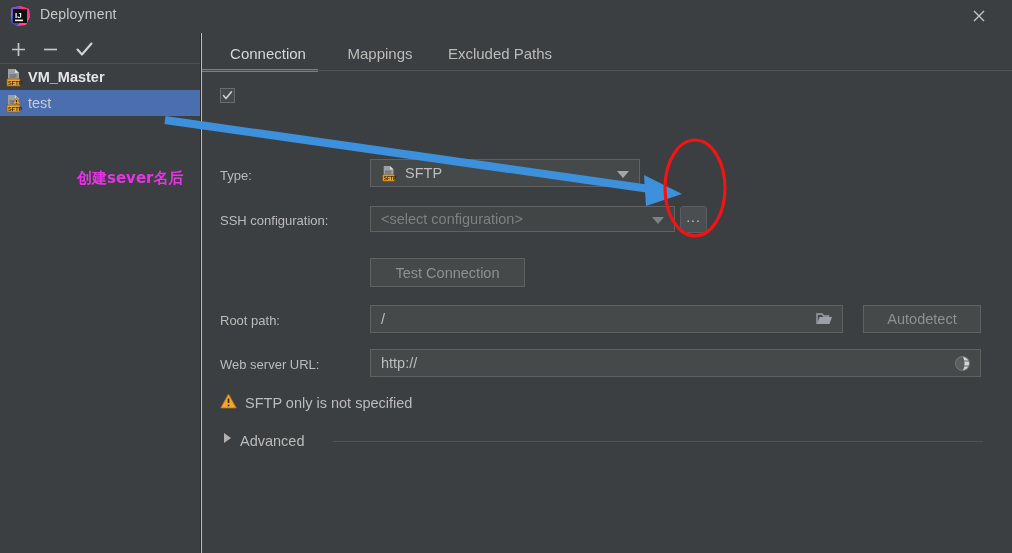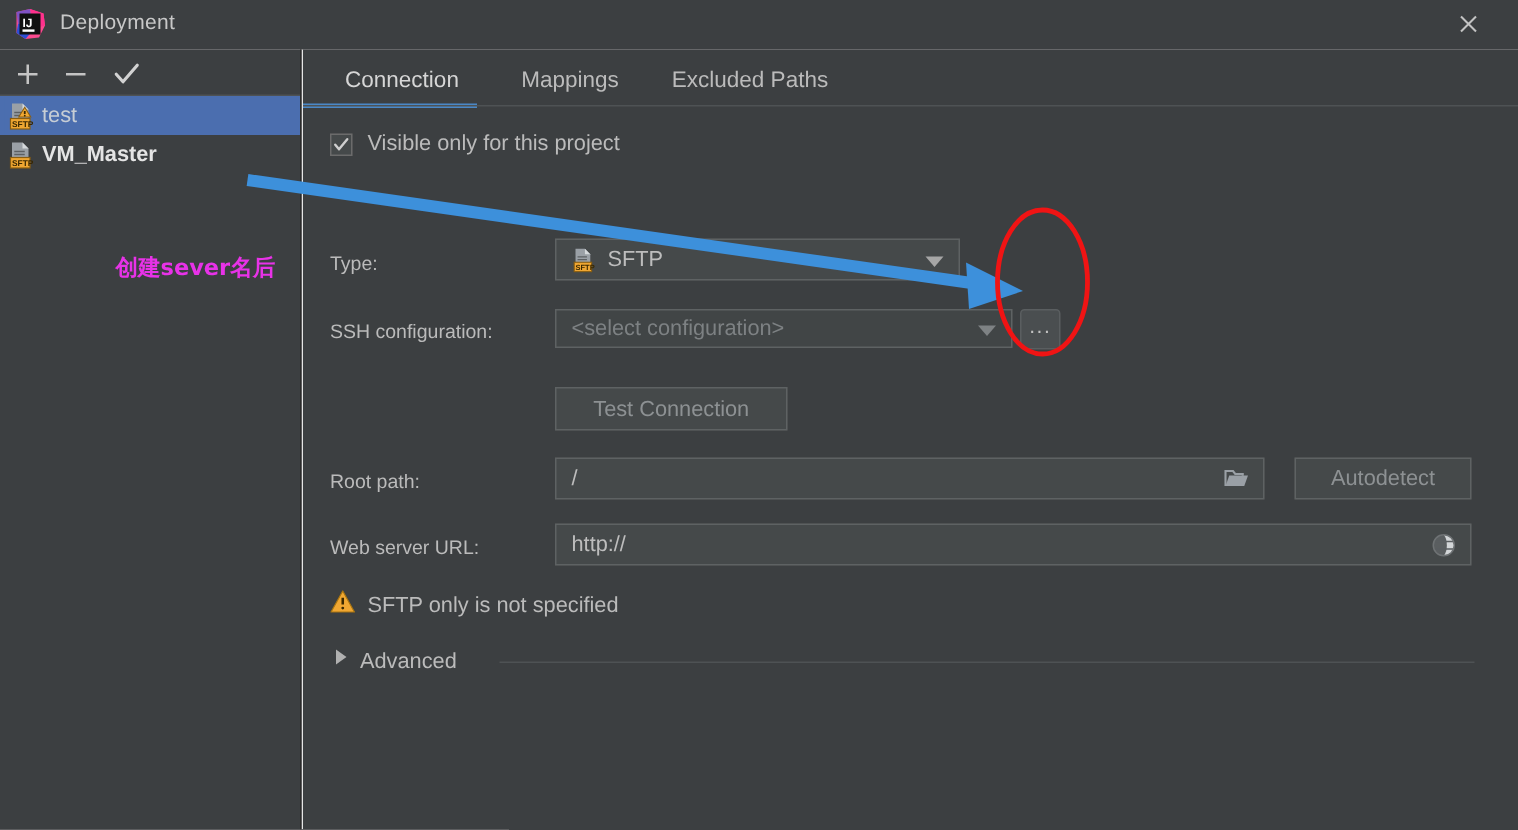--- a/index.html
+++ b/index.html
@@ -5,21 +5,21 @@
   * { box-sizing: border-box; margin: 0; padding: 0; }
   html, body {
     width: 1012px; height: 553px;
     background: #3c3f41;
     font-family: "Liberation Sans", sans-serif;
     overflow: hidden;
   }
   #root {
     position: relative;
     width: 1012px; height: 553px;
-    background: #e5e5e5;
+    background: #7dd3fc;
     color: #bbbbbb;
   }
 
   
   .titlebar {
     position: absolute; left: 0; top: 0; width: 1012px; height: 33px;
     background: #3c3f41;
     display: flex; align-items: center;
   }
   .ij-logo {
@@ -230,51 +230,51 @@
         </svg>
       </div>
       <div class="tb-btn tb-chk">
         <svg width="19" height="19" viewBox="0 0 19 19">
           <path d="M2.5 9.5 L7 14.5 L16.5 3.5" stroke="#d2d2d2" stroke-width="2.1" fill="none" stroke-linecap="round" stroke-linejoin="round"></path>
         </svg>
       </div>
     </div>
 
     <div class="srv-list">
+
+      <div class="srv-item bold">
+        <span class="sftp-icon">
+          <svg width="19" height="19" viewBox="0 0 19 19">
+            <path d="M3 1 h7 l4 4 v7 h-11 z" fill="#9aa0a6"></path>
+            <path d="M10 1 v4 h4 z" fill="#d5d9dc"></path>
+            <path d="M4.5 7 h7 M4.5 9 h7" stroke="#5c6063" stroke-width="1"></path>
+            <rect x="2" y="11" width="13" height="7" fill="#f0a732" stroke="#8a5e10" stroke-width="0.8"></rect>
+            <text x="3" y="16.6" font-family="'Liberation Sans',sans-serif" font-size="5.6" font-weight="bold" fill="#3a2800">SFTP</text>
+          </svg>
+        </span>
+        <span class="label">VM_Master</span>
+      </div>
 
       <div class="srv-item selected">
         <span class="accent-strip"></span>
         <span class="sftp-icon">
           <svg width="19" height="19" viewBox="0 0 19 19">
             <path d="M3 1 h7 l4 4 v7 h-11 z" fill="#9aa0a6"></path>
             <path d="M10 1 v4 h4 z" fill="#d5d9dc"></path>
             <path d="M4.5 7 h5 M4.5 9 h4" stroke="#5c6063" stroke-width="1"></path>
             <path d="M11.5 3.5 L15.5 10 h-8 z" fill="#f0a732" stroke="#8a5e10" stroke-width="0.7"></path>
             <path d="M11.5 6 v2" stroke="#3a2800" stroke-width="1.2"></path>
             <circle cx="11.5" cy="9.1" r="0.6" fill="#3a2800"></circle>
             <rect x="2" y="11" width="13" height="7" fill="#f0a732" stroke="#8a5e10" stroke-width="0.8"></rect>
             <text x="3" y="16.6" font-family="'Liberation Sans',sans-serif" font-size="5.6" font-weight="bold" fill="#3a2800">SFTP</text>
           </svg>
         </span>
         <span class="label">test</span>
       </div>
 
-      <div class="srv-item bold">
-        <span class="sftp-icon">
-          <svg width="19" height="19" viewBox="0 0 19 19">
-            <path d="M3 1 h7 l4 4 v7 h-11 z" fill="#9aa0a6"></path>
-            <path d="M10 1 v4 h4 z" fill="#d5d9dc"></path>
-            <path d="M4.5 7 h7 M4.5 9 h7" stroke="#5c6063" stroke-width="1"></path>
-            <rect x="2" y="11" width="13" height="7" fill="#f0a732" stroke="#8a5e10" stroke-width="0.8"></rect>
-            <text x="3" y="16.6" font-family="'Liberation Sans',sans-serif" font-size="5.6" font-weight="bold" fill="#3a2800">SFTP</text>
-          </svg>
-        </span>
-        <span class="label">VM_Master</span>
-      </div>
-
     </div>
 
     <div class="cn-note">创建sever名后</div>
   </div>
 
   <div class="content">
 
     <div class="tabs">
       <div class="tab active" style="left:8px;width:116px;justify-content:center;">
         <span>Connection</span>
@@ -290,21 +290,20 @@
     <div class="tabs-divider"></div>
 
     <div class="form">
 
       <div class="chk-row">
         <span class="checkbox">
           <svg width="11" height="11" viewBox="0 0 11 11">
             <path d="M1.5 5.5 L4 8.5 L9.5 1.8" stroke="#cfcfcf" stroke-width="1.6" fill="none" stroke-linecap="round" stroke-linejoin="round"></path>
           </svg>
         </span>
-        <span class="chk-label">Visible only for this project</span>
       </div>
 
       <div class="lbl" style="left:18px;top:97px;">
         <span>Type:</span>
       </div>
       <div class="field" style="left:168px;top:88px;width:270px;height:28px;">
         <span style="display:flex;align-items:center;">
           <svg width="17" height="17" viewBox="0 0 19 19" style="margin-right:7px;">
             <path d="M3 1 h7 l4 4 v7 h-11 z" fill="#9aa0a6"></path>
             <path d="M10 1 v4 h4 z" fill="#d5d9dc"></path>

